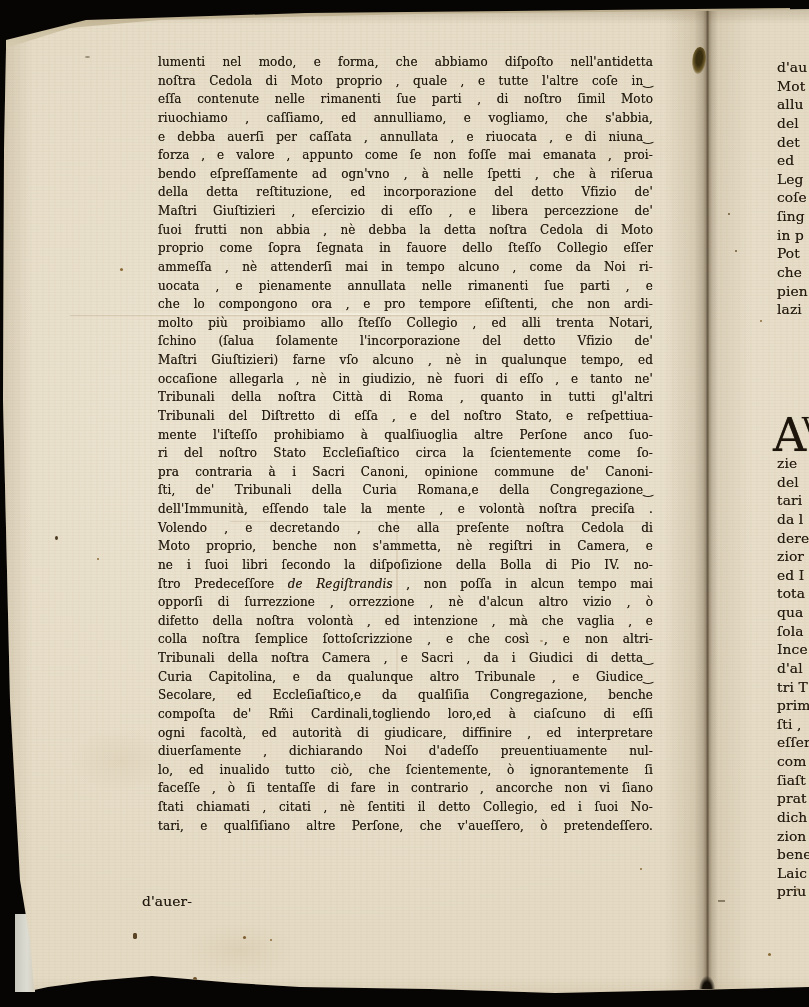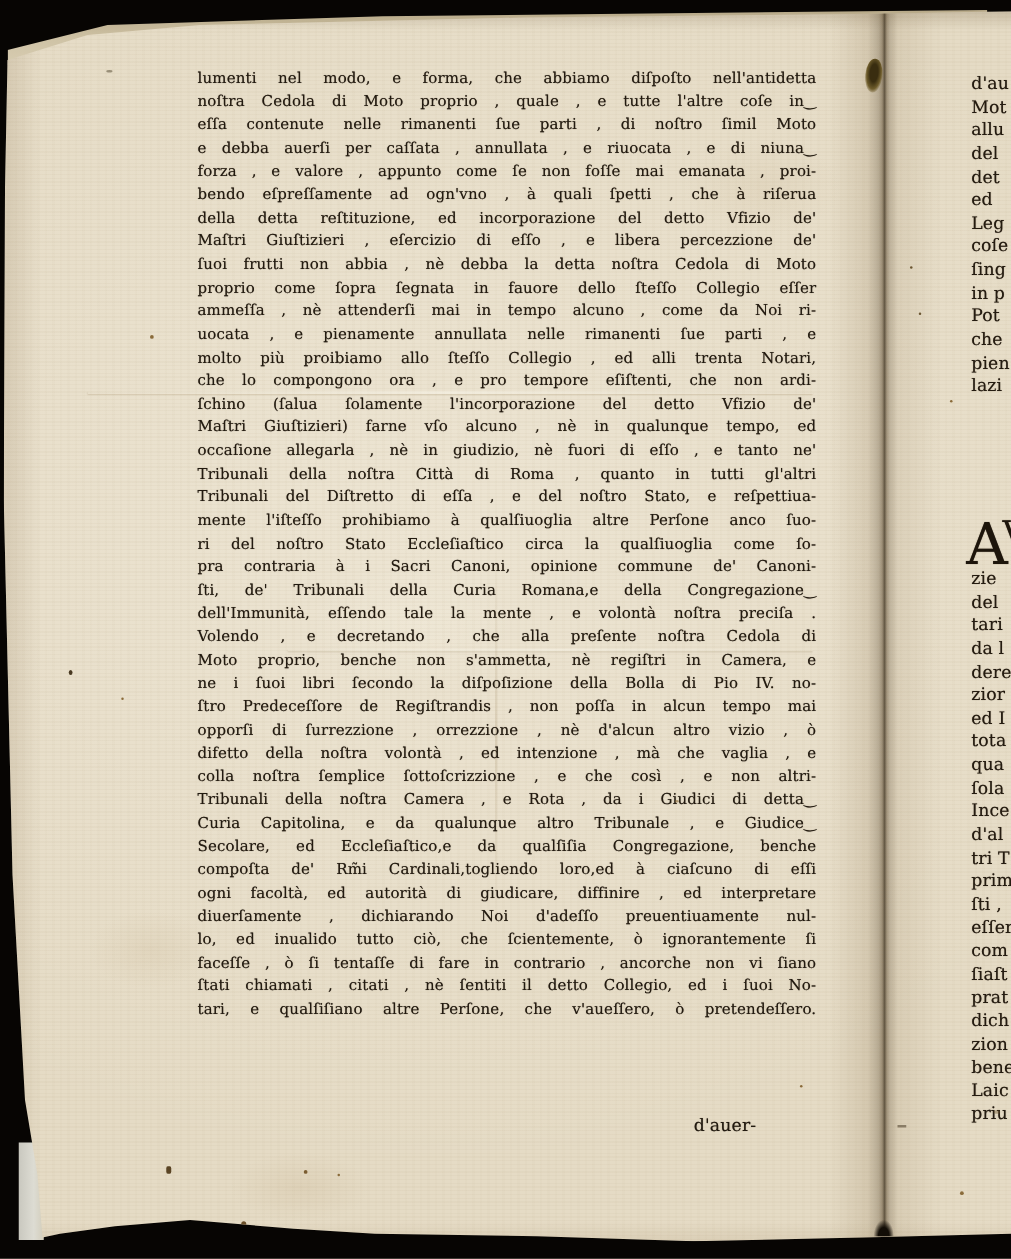--- a/index.html
+++ b/index.html
@@ -76,24 +76,24 @@
   }
 
   
   .lp{
     position:absolute;left:158px;top:53px;width:495px;
     font-size:12px;line-height:18.64px;letter-spacing:.12px;
     color:#221a10;text-shadow:0 0 .6px rgba(40,28,14,.65);
     font-family:"DejaVu Serif","DejaVu Sans",serif;
   }
   .line{height:18.64px;text-align:justify;text-align-last:justify;white-space:normal;}
-  .line .it{}
+  .line .it{font-style:italic;}
   .catchword{
-    position:absolute;left:152px;top:892px;width:495px;box-sizing:border-box;
-    text-align:right;padding-right:42px;
+    position:absolute;left:142px;top:892px;width:495px;box-sizing:border-box;
+    text-align:left;padding-right:42px;
     font-size:13.8px;line-height:19px;letter-spacing:.12px;
     color:#221a10;text-shadow:0 0 .6px rgba(40,28,14,.65);
     font-family:"DejaVu Serif","DejaVu Sans",serif;
   }
   .rt,.rb{
     position:absolute;left:777px;width:60px;
     font-size:13.8px;line-height:18.64px;letter-spacing:.12px;
     color:#241b10;text-shadow:0 0 .6px rgba(40,28,14,.65);
     font-family:"DejaVu Serif","DejaVu Sans",serif;
   }
@@ -127,49 +127,50 @@
     <div class="crease-h2"></div>
     <div class="crease-v"></div>
     <div class="gutter"></div>
     <div class="worm"></div>
     <div class="fold-notch"></div>
 
     <div class="lp" id="leftText">
         <div class="line">lumenti nel modo, e forma, che abbiamo diſpoſto nell'antidetta</div>
         <div class="line">noſtra Cedola di Moto proprio , quale , e tutte l'altre coſe in‿</div>
         <div class="line">eſſa contenute nelle rimanenti ſue parti , di noſtro ſimil Moto</div>
+        <div class="line">riuochiamo , caſſiamo, ed annulliamo, e vogliamo, che s'abbia,</div>
         <div class="line">e debba auerſi per caſſata , annullata , e riuocata , e di niuna‿</div>
         <div class="line">forza , e valore , appunto come ſe non foſſe mai emanata , proi-</div>
-        <div class="line">bendo eſpreſſamente ad ogn'vno , à quali ſpetti , che à riſerua</div>
+        <div class="line">bendo eſpreſſamente ad ogn'vno , à nelle ſpetti , che à riſerua</div>
         <div class="line">della detta reſtituzione, ed incorporazione del detto Vfizio de'</div>
         <div class="line">Maſtri Giuſtizieri , eſercizio di eſſo , e libera percezzione de'</div>
         <div class="line">ſuoi frutti non abbia , nè debba la detta noſtra Cedola di Moto</div>
         <div class="line">proprio come ſopra ſegnata in fauore dello ſteſſo Collegio eſſer</div>
         <div class="line">ammeſſa , nè attenderſi mai in tempo alcuno , come da Noi ri-</div>
         <div class="line">uocata , e pienamente annullata nelle rimanenti ſue parti , e</div>
+        <div class="line">che lo compongono ora , e pro tempore eſiſtenti, che non ardi-</div>
         <div class="line">molto più proibiamo allo ſteſſo Collegio , ed alli trenta Notari,</div>
-        <div class="line">che lo compongono ora , e pro tempore eſiſtenti, che non ardi-</div>
         <div class="line">ſchino (ſalua ſolamente l'incorporazione del detto Vfizio de'</div>
         <div class="line">Maſtri Giuſtizieri) farne vſo alcuno , nè in qualunque tempo, ed</div>
         <div class="line">occaſione allegarla , nè in giudizio, nè fuori di eſſo , e tanto ne'</div>
         <div class="line">Tribunali della noſtra Città di Roma , quanto in tutti gl'altri</div>
         <div class="line">Tribunali del Diſtretto di eſſa , e del noſtro Stato, e reſpettiua-</div>
         <div class="line">mente l'iſteſſo prohibiamo à qualſiuoglia altre Perſone anco ſuo-</div>
-        <div class="line">ri del noſtro Stato Eccleſiaſtico circa la qualſiuoglia come ſo-</div>
+        <div class="line">ri del noſtro Stato Eccleſiaſtico circa la ſcientemente come ſo-</div>
         <div class="line">pra contraria à i Sacri Canoni, opinione commune de' Canoni-</div>
         <div class="line">ſti, de' Tribunali della Curia Romana,e della Congregazione‿</div>
         <div class="line">dell'Immunità, eſſendo tale la mente , e volontà noſtra preciſa .</div>
         <div class="line">Volendo , e decretando , che alla preſente noſtra Cedola di</div>
         <div class="line">Moto proprio, benche non s'ammetta, nè regiſtri in Camera, e</div>
         <div class="line">ne i ſuoi libri ſecondo la diſpoſizione della Bolla di Pio IV. no-</div>
         <div class="line"><span>ſtro Predeceſſore </span><span class="it">de Regiſtrandis</span><span> , non poſſa in alcun tempo mai</span></div>
         <div class="line">opporſi di ſurrezzione , orrezzione , nè d'alcun altro vizio , ò</div>
         <div class="line">difetto della noſtra volontà , ed intenzione , mà che vaglia , e</div>
         <div class="line">colla noſtra ſemplice ſottoſcrizzione , e che così , e non altri-</div>
-        <div class="line">Tribunali della noſtra Camera , e Rota , da i Giudici di detta‿</div>
+        <div class="line">Tribunali della noſtra Camera , e Sacri , da i Giudici di detta‿</div>
         <div class="line">Curia Capitolina, e da qualunque altro Tribunale , e Giudice‿</div>
         <div class="line">Secolare, ed Eccleſiaſtico,e da qualſiſia Congregazione, benche</div>
         <div class="line">compoſta de' Rm̃i Cardinali,togliendo loro,ed à ciaſcuno di eſſi</div>
         <div class="line">ogni facoltà, ed autorità di giudicare, diffinire , ed interpretare</div>
         <div class="line">diuerſamente , dichiarando Noi d'adeſſo preuentiuamente nul-</div>
         <div class="line">lo, ed inualido tutto ciò, che ſcientemente, ò ignorantemente ſi</div>
         <div class="line">faceſſe , ò ſi tentaſſe di fare in contrario , ancorche non vi ſiano</div>
         <div class="line">ſtati chiamati , citati , nè ſentiti il detto Collegio, ed i ſuoi No-</div>
         <div class="line">tari, e qualſiſiano altre Perſone, che v'aueſſero, ò pretendeſſero.</div>
       </div>

